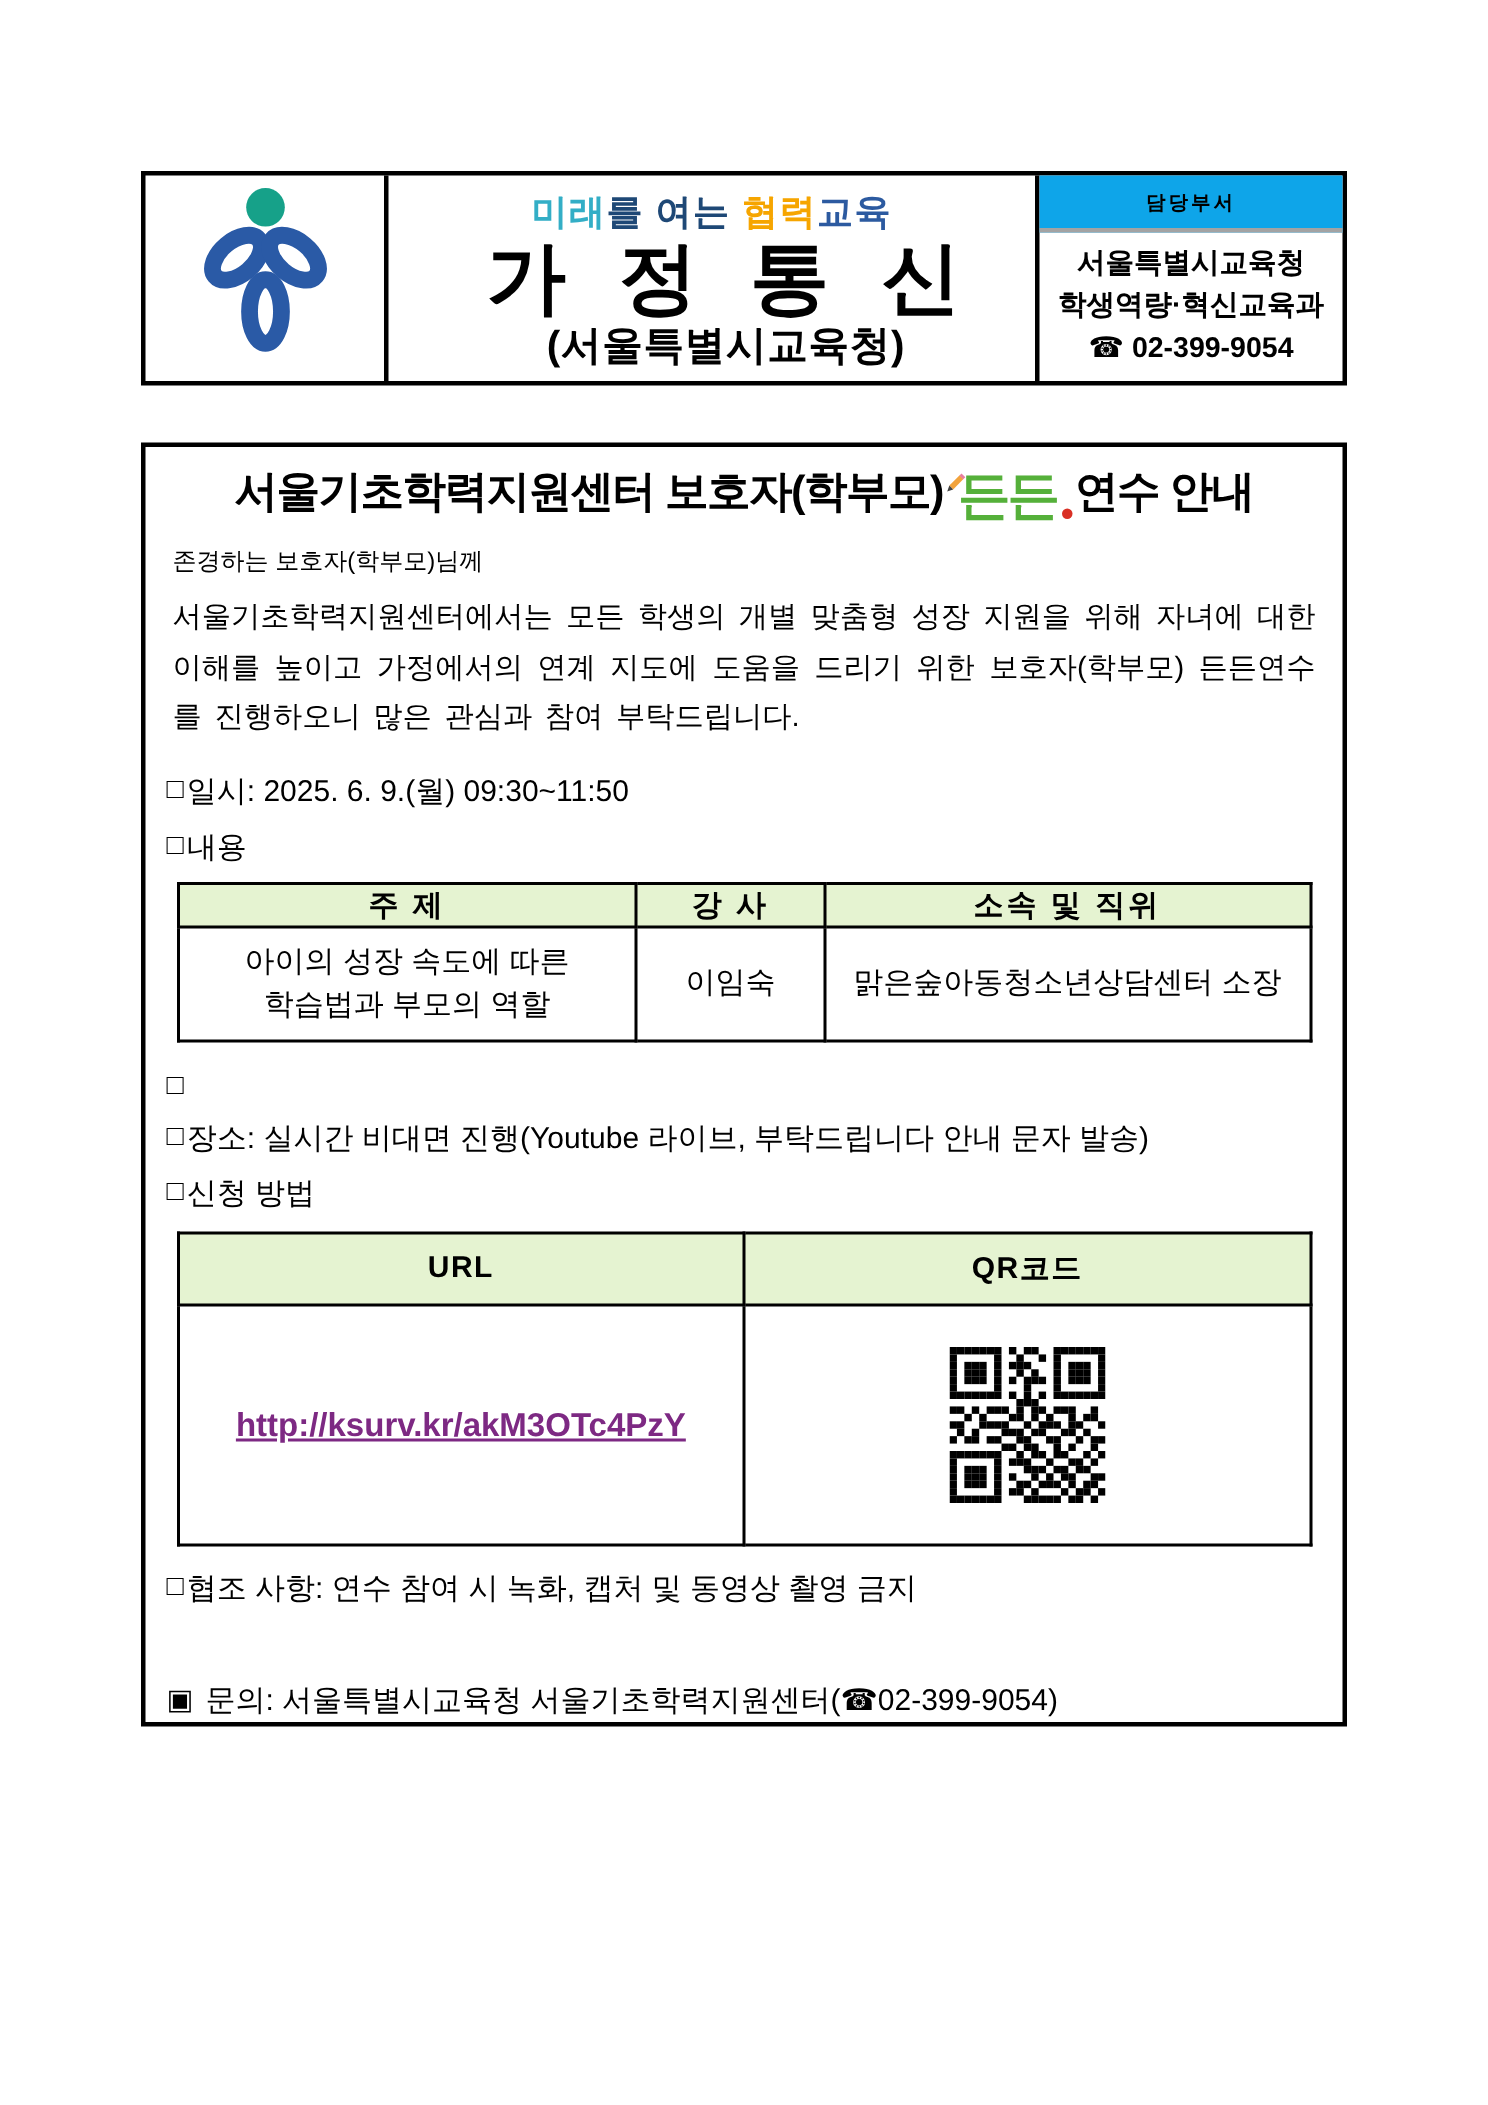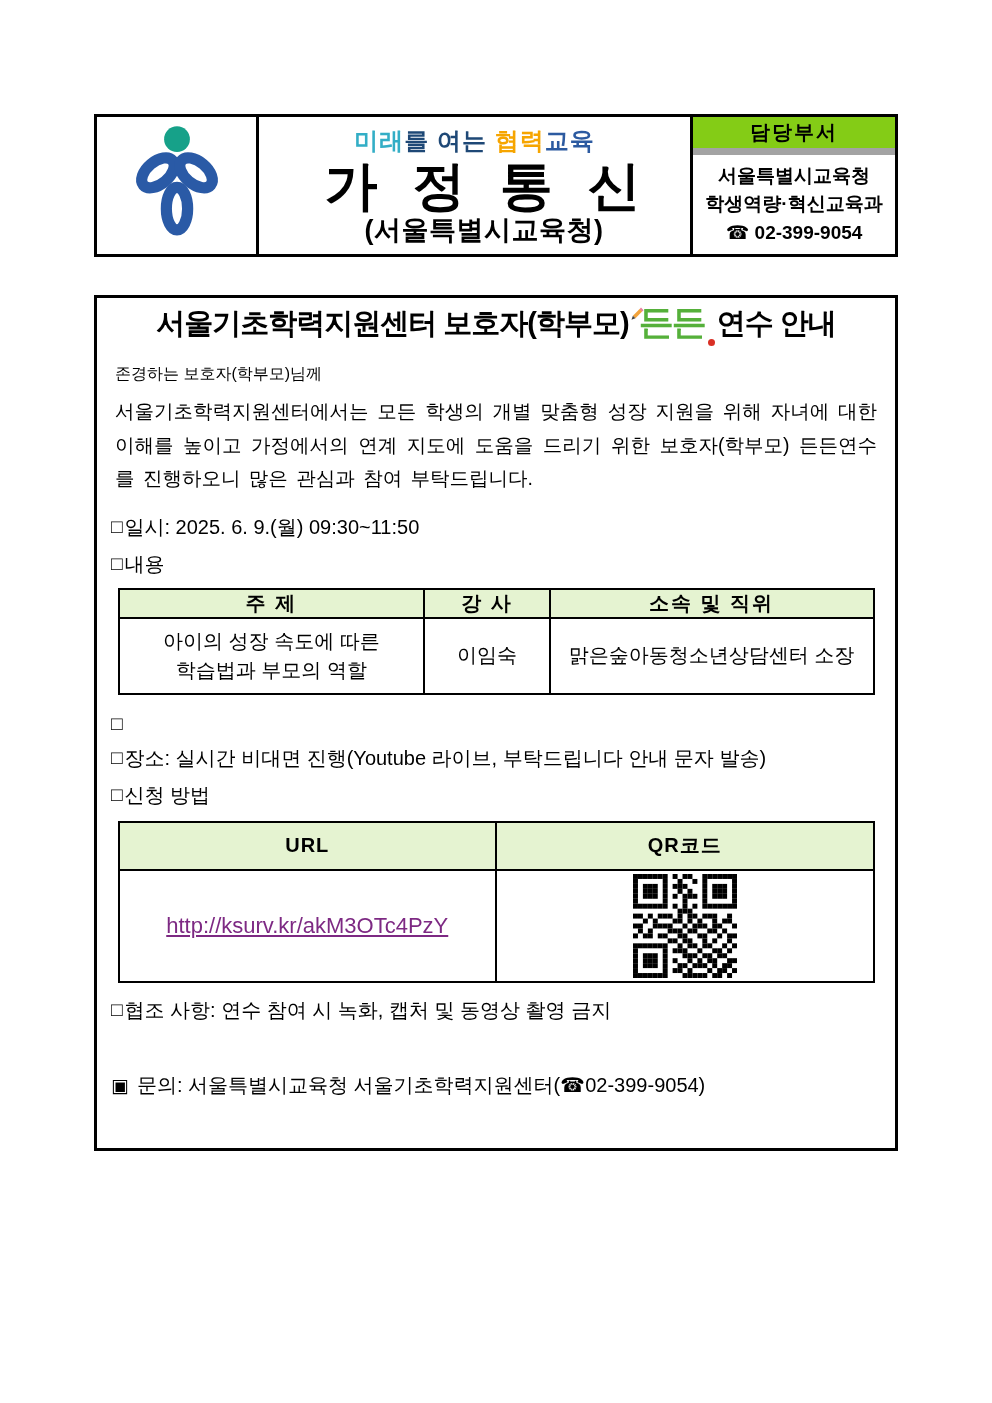--- a/index.html
+++ b/index.html
@@ -29,36 +29,36 @@
   .slogan .s2 { color: #1E4876; }
   .slogan .s3 { color: #F6A500; }
   .slogan .s4 { color: #2C5AA0; }
   .banner-title {
     font-size: 53px; font-weight: 900; letter-spacing: 10px; margin-left: 26px;
     line-height: 1.08; white-space: nowrap;
   }
   .banner-sub { font-size: 27px; font-weight: 800; letter-spacing: 0.5px; margin-top: -2px; margin-left: 19px; }
   .right-cell { width: 202px; display: flex; flex-direction: column; }
   .dept-header {
-    height: 38px; background: #84cc16; border-bottom: 7px solid #a3a3a3;
+    height: 38px; background: #0ea5e9; border-bottom: 3px solid #a3a3a3;
     display: flex; align-items: center; justify-content: center;
-    font-size: 20px; font-weight: bold; letter-spacing: 2px;
+    font-size: 13px; font-weight: bold; letter-spacing: 2px;
   }
   .dept-body {
     flex: 1; display: flex; flex-direction: column; justify-content: center;
     font-size: 19px; font-weight: bold; line-height: 1.5; text-align: center; white-space: nowrap;
   }
 
   
   .main-box {
     position: absolute; left: 94px; top: 295px; width: 804px; height: 856px;
     border: 3px solid #000; padding: 4px 14px; overflow: hidden; background: #fff;
   }
   .notice-title {
-    display: flex; align-items: flex-start; justify-content: center;
+    display: flex; align-items: flex-end; justify-content: center;
     font-size: 29px; font-weight: 800; white-space: nowrap;
     letter-spacing: -1px; margin-top: 2px; height: 44px;
   }
   .deundeun {
     position: relative; color: #55B03A; font-weight: 900; font-size: 35px;
     letter-spacing: -2px; margin: 0 3px 0 10px; line-height: 1;
   }
   .deundeun .pencil { position: absolute; top: -10px; left: -12px; }
   .red-dot {
     display: inline-block; width: 7px; height: 7px; background: #D93025;
@@ -78,21 +78,21 @@
 
   table { border-collapse: collapse; width: 757px; margin: 10px auto 0; table-layout: fixed; }
   th, td { border: 2px solid #000; text-align: center; vertical-align: middle; }
   th { background: #E5F3D1; font-size: 20px; font-weight: bold; height: 22px; letter-spacing: 2px; }
   .content-table td { font-size: 20px; height: 76px; line-height: 1.45; }
   .content-table col.c1 { width: 40.5%; }
   .content-table col.c2 { width: 16.6%; }
   .content-table col.c3 { width: 42.9%; }
   .apply-table { margin-top: 12px; }
   .apply-table th { height: 48px; letter-spacing: 1px; }
-  .apply-table td { height: 112px; }
+  .apply-table td { height: 160px; font-weight: bold; }
   .apply-table col { width: 50%; }
   .url-link { color: #7D2983; text-decoration: underline; font-size: 22px; }
   .qr-wrap { display: flex; align-items: center; justify-content: center; }
 </style>
 </head>
 <body>
 
 <div class="header-table">
   <div class="logo-cell">
     <span>

